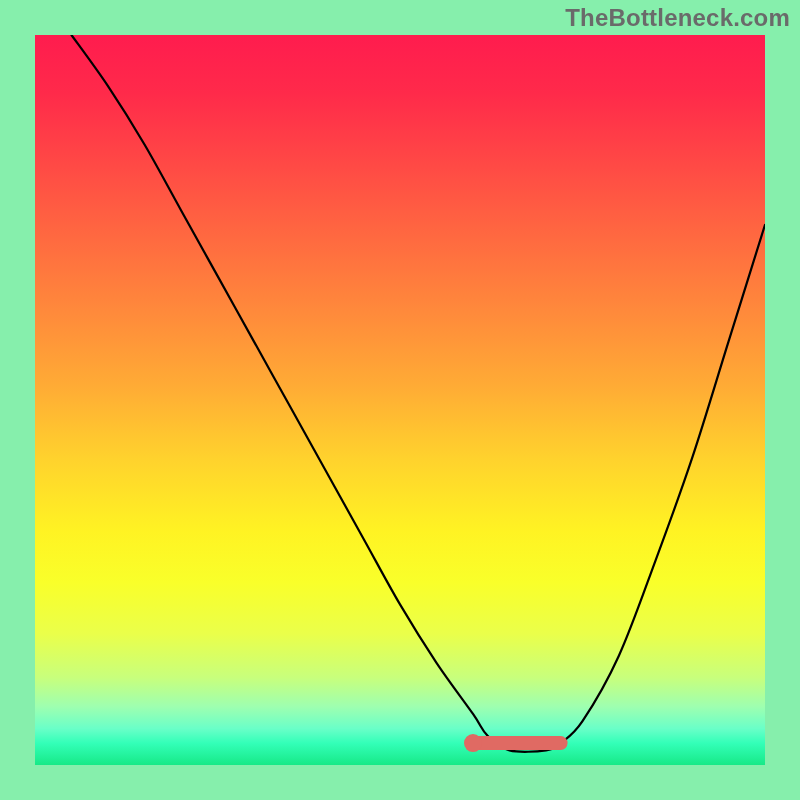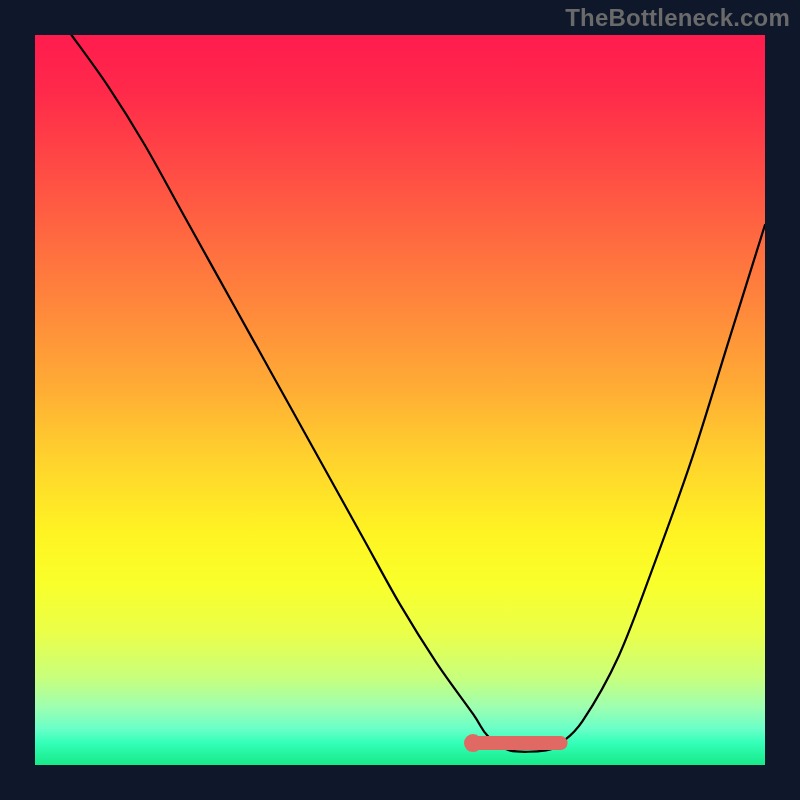--- a/index.html
+++ b/index.html
@@ -1,21 +1,21 @@
 <!DOCTYPE html>
 <html><head>
 <meta charset="utf-8">
 <style>
   * { margin: 0; padding: 0; box-sizing: border-box; }
   html, body { width: 800px; height: 800px; overflow: hidden; background: #000; }
   .frame {
     position: relative;
     width: 800px;
     height: 800px;
-    background: #0f172a;
+    background: #86efac;
   }
   .watermark {
     position: absolute;
     top: 4px;
     right: 10px;
     color: #6a6a6a;
     font-family: Arial, Helvetica, sans-serif;
     font-size: 24px;
     font-weight: 600;
     letter-spacing: 0.2px;

